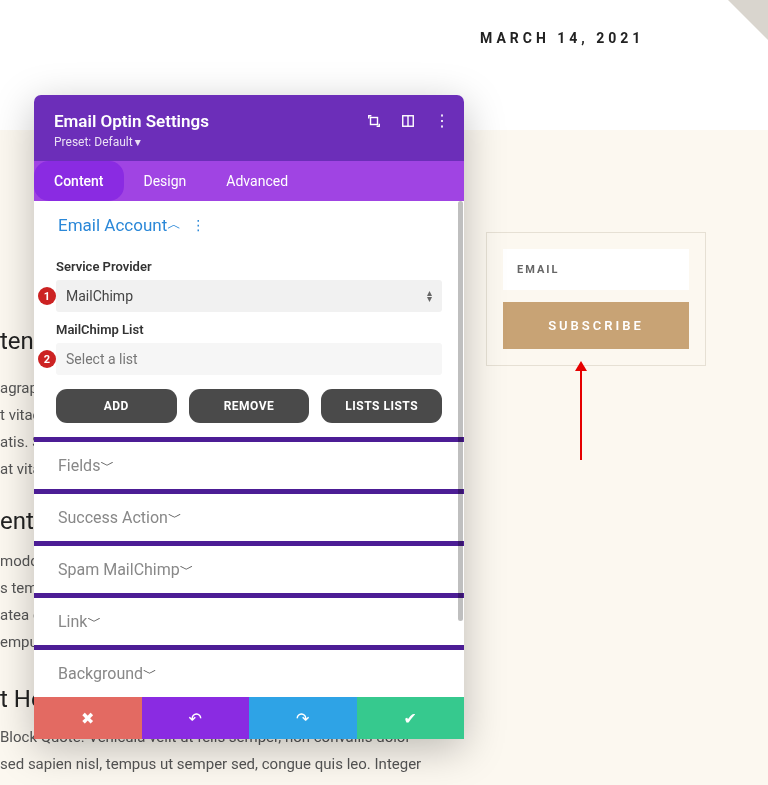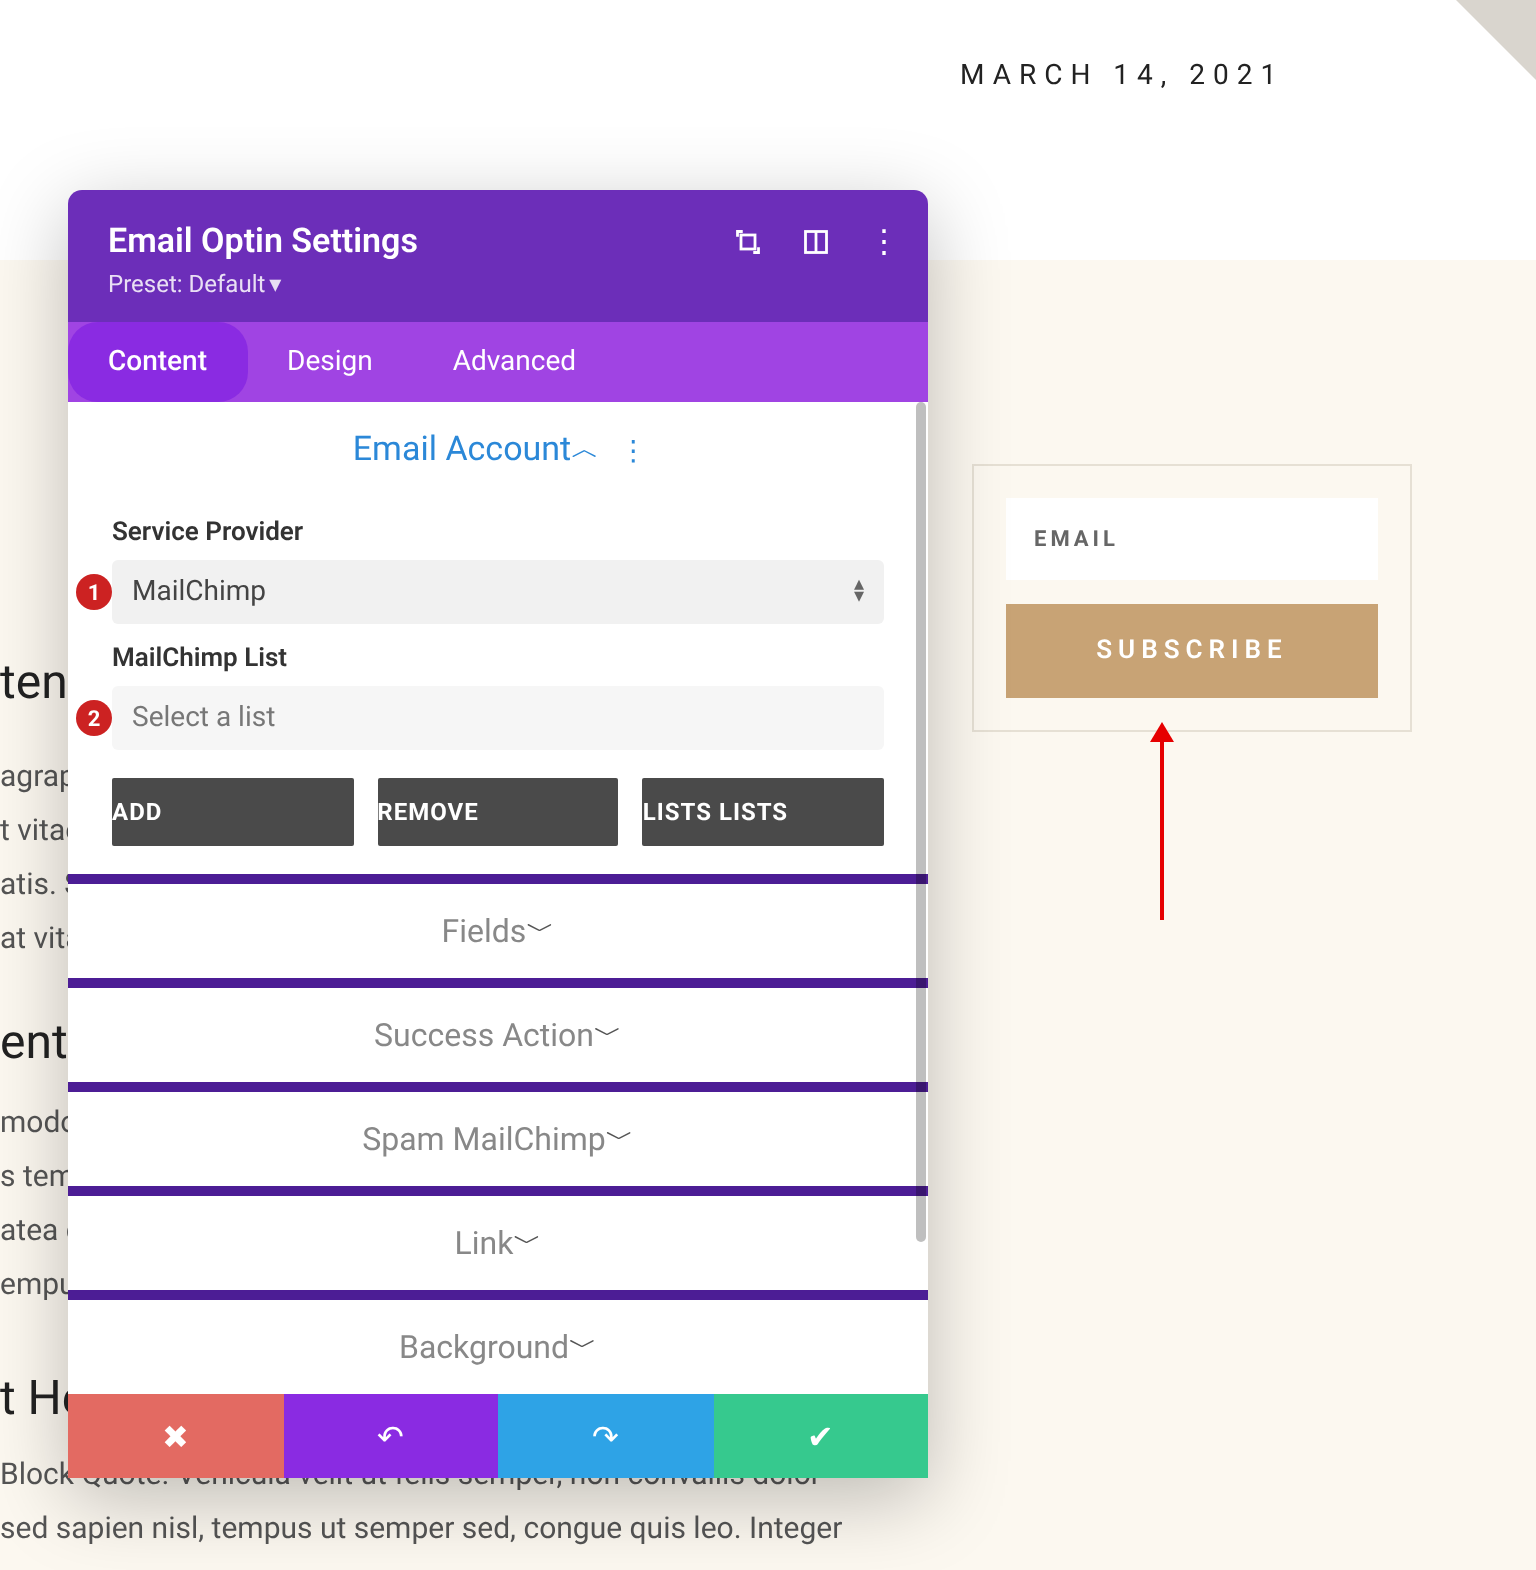--- a/index.html
+++ b/index.html
@@ -16,21 +16,21 @@
 
 .page-top-white {
   position: absolute;
   top: 0; left: 0; right: 0; height: 130px;
   background: #fff;
 }
 .page-date {
   position: absolute;
   top: 30px; left: 480px;
   font-size: 14px;
-  font-weight: 400;
+  font-weight: 700;
   letter-spacing: 4px;
   color: #222;
 }
 .corner-fold {
   position: absolute;
   top: 0; right: 0;
   width: 0; height: 0;
   border-top: 40px solid #d9d5ce;
   border-left: 40px solid transparent;
 }
@@ -91,22 +91,22 @@
 .tab.active { background: #8a2be2; font-weight: 500; border-radius: 15px; }
 
 .panel-body {
   background: #fff;
   position: relative;
 }
 
 .section-head {
   display: flex;
   align-items: center;
-  justify-content: center;
-  padding: 14px 8px;
+  justify-content: flex-start;
+  padding: 14px 24px;
   cursor: pointer;
 }
 .section-head.main {
   color: #2b88d8;
   font-size: 17px;
 }
 .section-head.collapsed {
   color: #888;
   font-size: 16px;
   border-top: 5px solid #4c1d95;
@@ -167,26 +167,26 @@
 
 .btn-row {
   display: flex;
   gap: 12px;
   margin-top: 14px;
 }
 .gray-btn {
   flex: 1;
   background: #4a4a4a;
   color: #fff;
-  text-align: left;
+  text-align: center;
   font-size: 12px;
   font-weight: 700;
   letter-spacing: 0.5px;
   padding: 10px 0;
-  border-radius: 1px;
+  border-radius: 11px;
   cursor: pointer;
 }
 
 .panel-scrollbar {
   position: absolute;
   right: 1px; top: 0;
   width: 5px; height: 420px;
   background: rgba(0,0,0,0.25);
   border-radius: 3px;
 }

